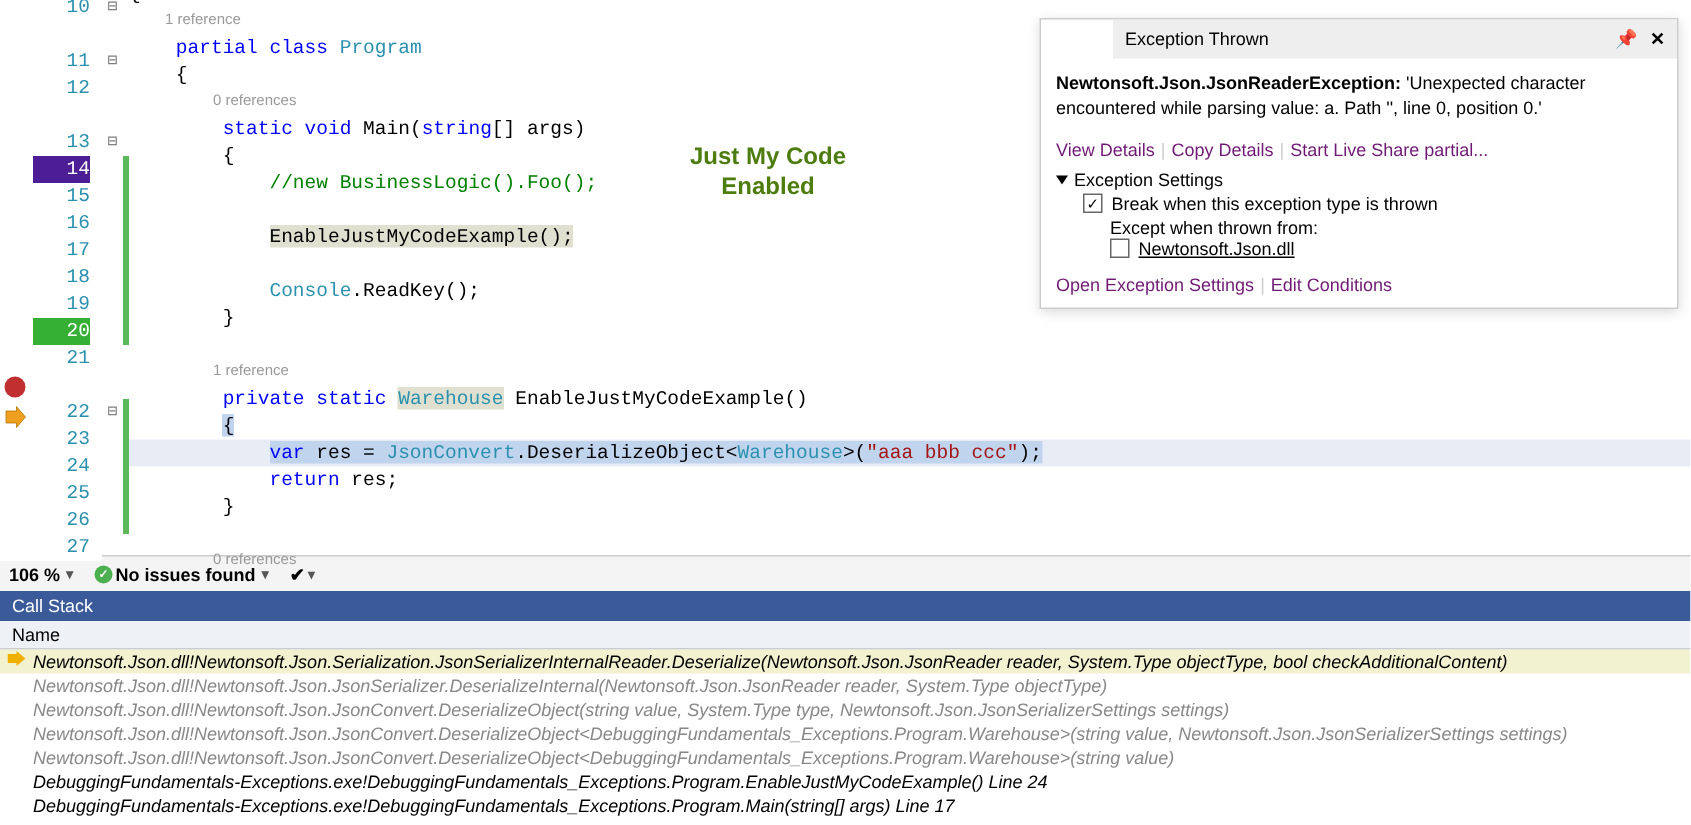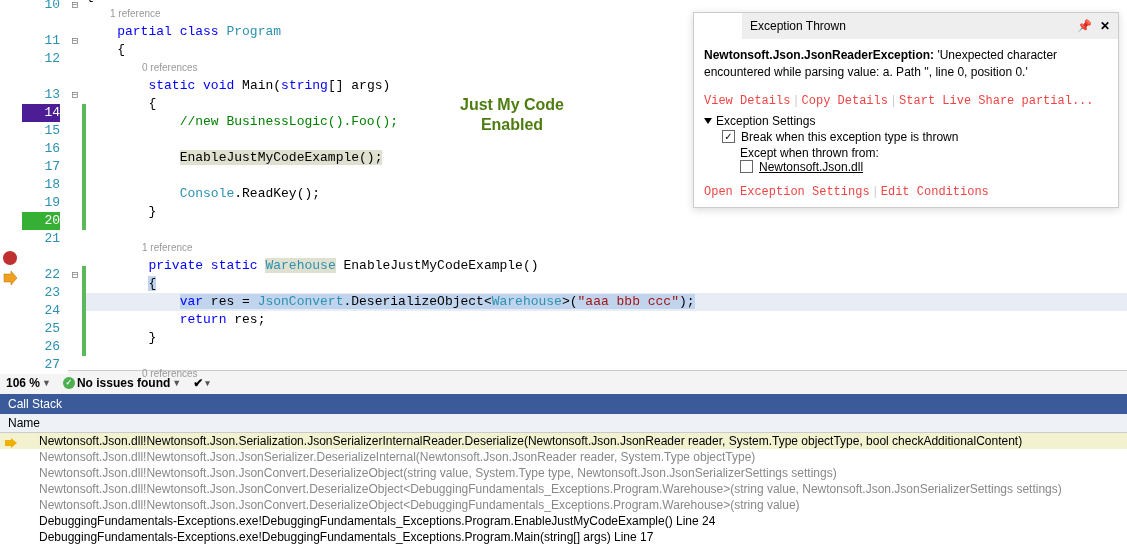--- a/index.html
+++ b/index.html
@@ -26,39 +26,39 @@
 .hl-sym { background: #e0e0d0; }
 .overlay-text { position: absolute; left: 460px; top: 95px; color: #4d7c0f; font-family: Arial, sans-serif; font-size: 16px; font-weight: bold; text-align: center; line-height: 1.25; }
 .breakpoint { position: absolute; width: 14px; height: 14px; background: #c03030; border-radius: 50%; }
 .arrow-icon { position: absolute; left: 2px; width: 16px; height: 18px; }
 .exception-popup { position: absolute; right: 8px; top: 12px; width: 426px; background: #fff; border: 1px solid #ccc; box-shadow: 0 2px 8px rgba(0,0,0,0.15); font-family: 'Segoe UI', sans-serif; font-size: 12px; }
 .ex-header { background: #eee; padding: 6px 8px; display: flex; justify-content: space-between; align-items: center; margin-left: 48px; }
 .ex-header-icons { display: flex; gap: 8px; }
 .ex-body { padding: 8px 10px; color: #000; line-height: 1.4; }
 .ex-body b { font-weight: bold; }
 .ex-links { padding: 4px 10px; font-size: 12px; }
-.ex-links a { color: #ef4444; text-decoration: none; cursor: pointer; font-family: Liberation Mono, monospace; }
+.ex-links a { color: #701a75; text-decoration: none; cursor: pointer; }
 .ex-sep { color: #ccc; margin: 0 4px; }
 .ex-settings { padding: 2px 10px 6px 10px; }
 .ex-settings-hdr { cursor: pointer; }
 .ex-chk-row { padding: 2px 0 2px 18px; display: flex; align-items: center; gap: 6px; }
 .ex-sub-lbl { padding-left: 36px; }
 .ex-sub-chk { padding-left: 36px; display: flex; align-items: center; gap: 6px; text-decoration: underline; }
 .chk { width: 13px; height: 13px; border: 1px solid #666; display: inline-flex; align-items: center; justify-content: center; font-size: 10px; }
 .chk.checked::after { content: "✓"; }
 .tri { display: inline-block; width: 0; height: 0; border-left: 4px solid transparent; border-right: 4px solid transparent; border-top: 6px solid #000; margin-right: 4px; vertical-align: middle; }
 .status-bar { height: 24px; border-top: 1px solid #ccc; display: flex; align-items: center; font-family: 'Segoe UI', sans-serif; font-size: 12px; padding: 0 6px; gap: 12px; background: #f4f4f4; font-weight: bold; }
 .status-bar .dd { display: flex; align-items: center; gap: 2px; }
 .chev { font-size: 9px; color: #555; }
 .ok-ico { width: 12px; height: 12px; background: #4caf50; border-radius: 50%; display: inline-flex; align-items: center; justify-content: center; color: #fff; font-size: 8px; }
 .callstack-panel { height: 156px; font-family: 'Segoe UI', sans-serif; font-size: 12px; }
 .cs-title { background: #3a5a9a; color: #fff; padding: 3px 8px; font-size: 12px; }
 .cs-header { background: #eef1f6; border-bottom: 1px solid #ccc; padding: 2px 8px; color: #000; }
 .cs-rows { overflow: hidden; }
-.cs-row { padding: 1px 4px; white-space: nowrap; display: flex; align-items: flex-end; gap: 21px; color: #888; }
+.cs-row { padding: 1px 4px; white-space: nowrap; display: flex; align-items: flex-start; gap: 4px; color: #888; font-style: italic; }
 .cs-row.top { background: #f2f2d0; color: #000; }
 .cs-row.user { color: #000; }
 .cs-arrow { width: 14px; display: inline-flex; justify-content: center; }
 .cs-arrow svg { width: 12px; height: 10px; }
 </style>
 </head>
 <body>
 
 <div class="editor-area">
   <div class="gutter">

